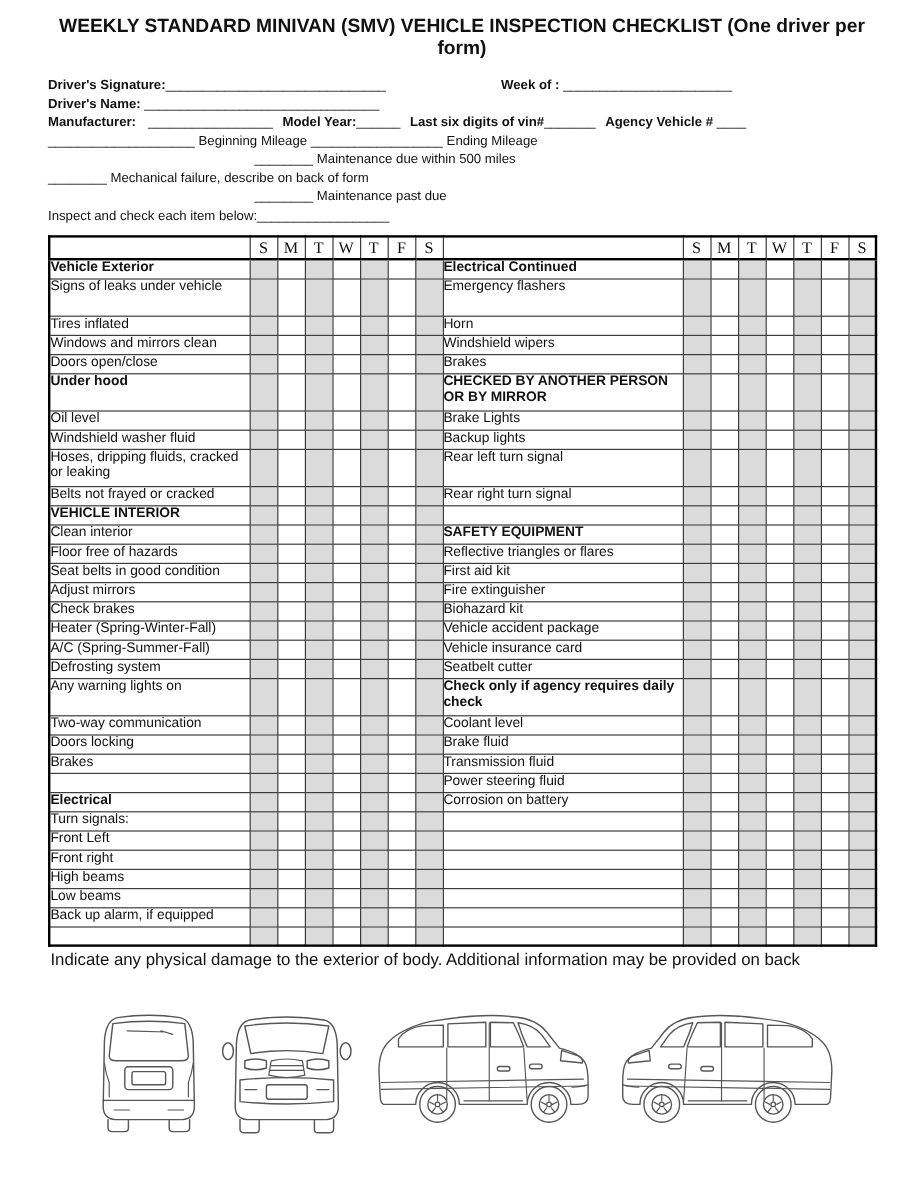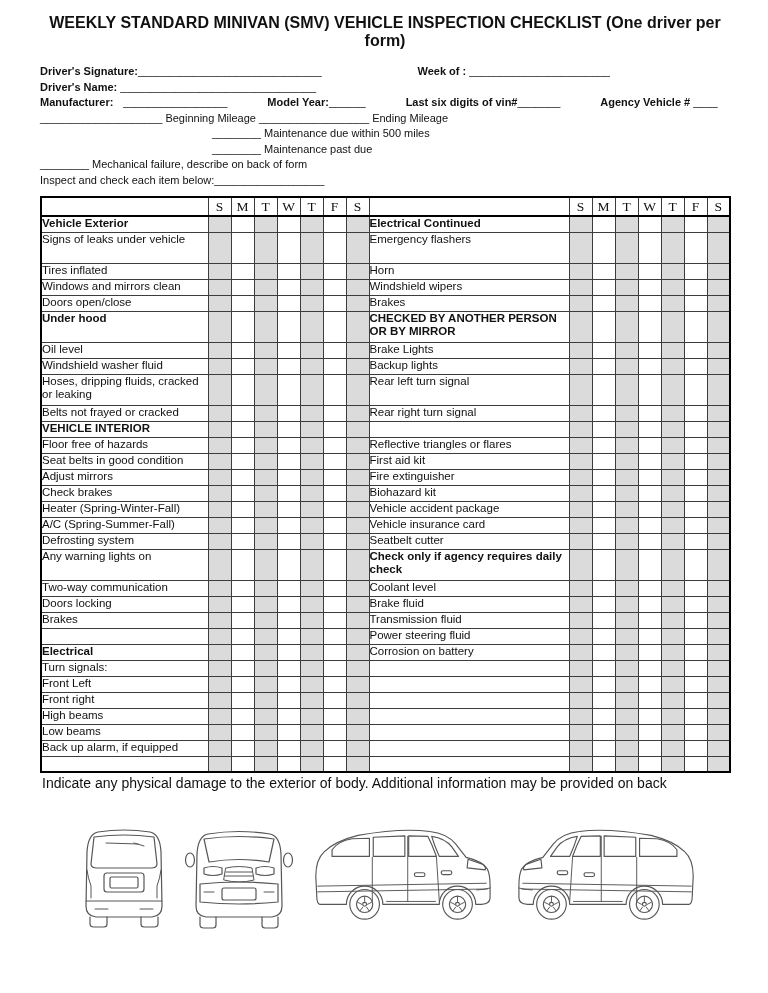--- a/index.html
+++ b/index.html
@@ -4,21 +4,21 @@
 <style>
   html,body{margin:0;padding:0;background:#ffffff;}
   body{width:768px;height:993px;font-family:"Liberation Sans",sans-serif;color:#111;position:relative;overflow:hidden;}
   .page{padding:14px 38px 0 40px;}
   .doc-title{text-align:center;font-weight:bold;font-size:16px;letter-spacing:0;margin:0 0 14px 0;}
   .hline{font-size:11px;line-height:15.5px;white-space:nowrap;}
   .b{font-weight:bold;}
   .blank{letter-spacing:0;}
   .gap-week{margin-left:96px;}
   .gap-sm{margin-left:10px;}
-  .gap-md{margin-left:40px;}
+  .gap-md{margin-left:8px;}
   .indent-maint{padding-left:172px;}
   
   table.check{border-collapse:collapse;table-layout:fixed;width:690px;margin-top:8px;border:2px solid #000;}
   table.check td{border:1px solid #3c3c3c;padding:0;vertical-align:top;overflow:hidden;}
   td.lab{padding:1px 3px 0 4px;font-size:11.5px;line-height:13.5px;}
   td.day{padding:0;}
   td.sh{background:#dbdbdb;}
   tr.headrow td{height:17px;border-bottom:2px solid #000;background:#fff;}
   td.dh{font-family:"Liberation Serif",serif;font-size:13.5px;text-align:center;vertical-align:middle;line-height:17px;}
   tr.r1{height:16px;padding-left:24px;}
@@ -49,26 +49,26 @@
 
   <div class="hline">
     <span class="blank">____________________</span><span> Beginning Mileage  </span><span class="blank">__________________</span><span> Ending Mileage</span>
   </div>
 
 
   <div class="hline indent-maint">
     <span class="blank">________</span><span> Maintenance due within 500 miles</span>
   </div>
 
+  <div class="hline">
+    <span class="blank">________</span><span>  Mechanical failure, describe on back of form</span>
+  </div>
+
   <div class="hline indent-maint">
     <span class="blank">________</span><span> Maintenance past due</span>
-  </div>
-
-  <div class="hline">
-    <span class="blank">________</span><span>  Mechanical failure, describe on back of form</span>
   </div>
 
   <div class="hline">
     <span>Inspect and check each item below:</span><span class="blank">__________________</span>
   </div>
 
   <table class="check">
     <colgroup>
       <col style="width:167px">
       <col span="7" style="width:23px">
@@ -277,20 +277,38 @@
         <tr class="r1">
           <td class="lab b">VEHICLE INTERIOR</td>
           <td class="day sh"></td>
           <td class="day"></td>
           <td class="day sh"></td>
           <td class="day"></td>
           <td class="day sh"></td>
           <td class="day"></td>
           <td class="day sh"></td>
           <td class="lab"></td>
+          <td class="day sh"></td>
+          <td class="day"></td>
+          <td class="day sh"></td>
+          <td class="day"></td>
+          <td class="day sh"></td>
+          <td class="day"></td>
+          <td class="day sh"></td>
+        </tr>
+        <tr class="r1">
+          <td class="lab">Clean interior</td>
+          <td class="day sh"></td>
+          <td class="day"></td>
+          <td class="day sh"></td>
+          <td class="day"></td>
+          <td class="day sh"></td>
+          <td class="day"></td>
+          <td class="day sh"></td>
+          <td class="lab b">SAFETY EQUIPMENT</td>
           <td class="day sh"></td>
           <td class="day"></td>
           <td class="day sh"></td>
           <td class="day"></td>
           <td class="day sh"></td>
           <td class="day"></td>
           <td class="day sh"></td>
         </tr>
         <tr class="r1">
           <td class="lab">Floor free of hazards</td>

